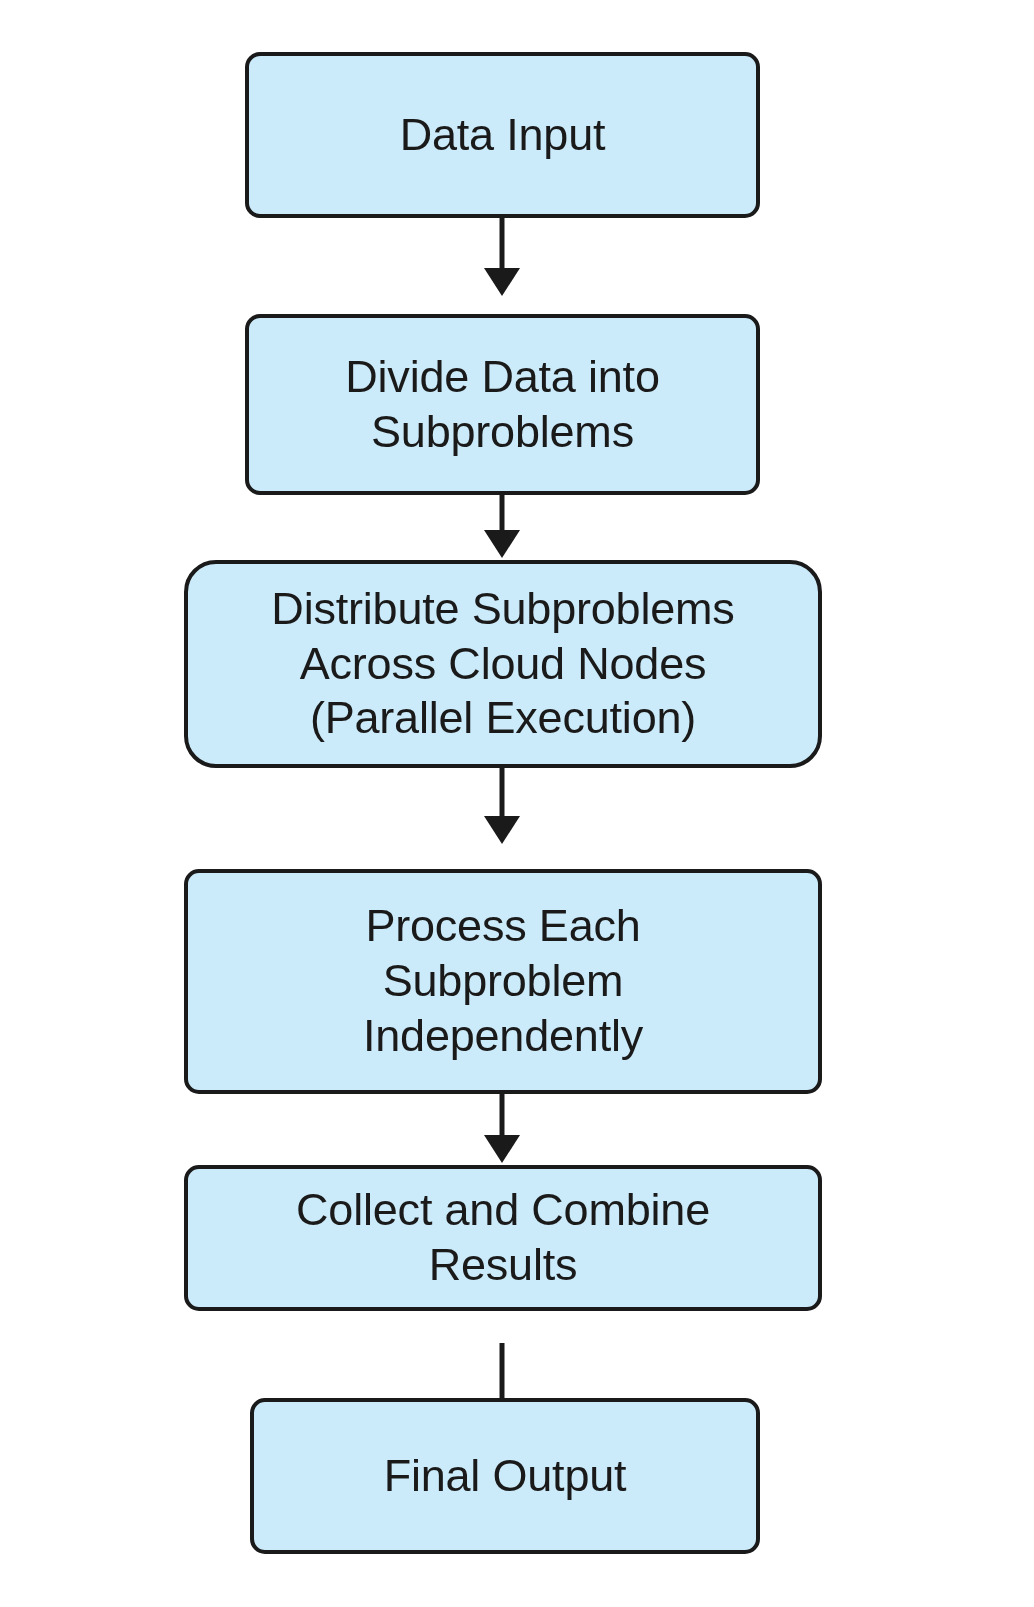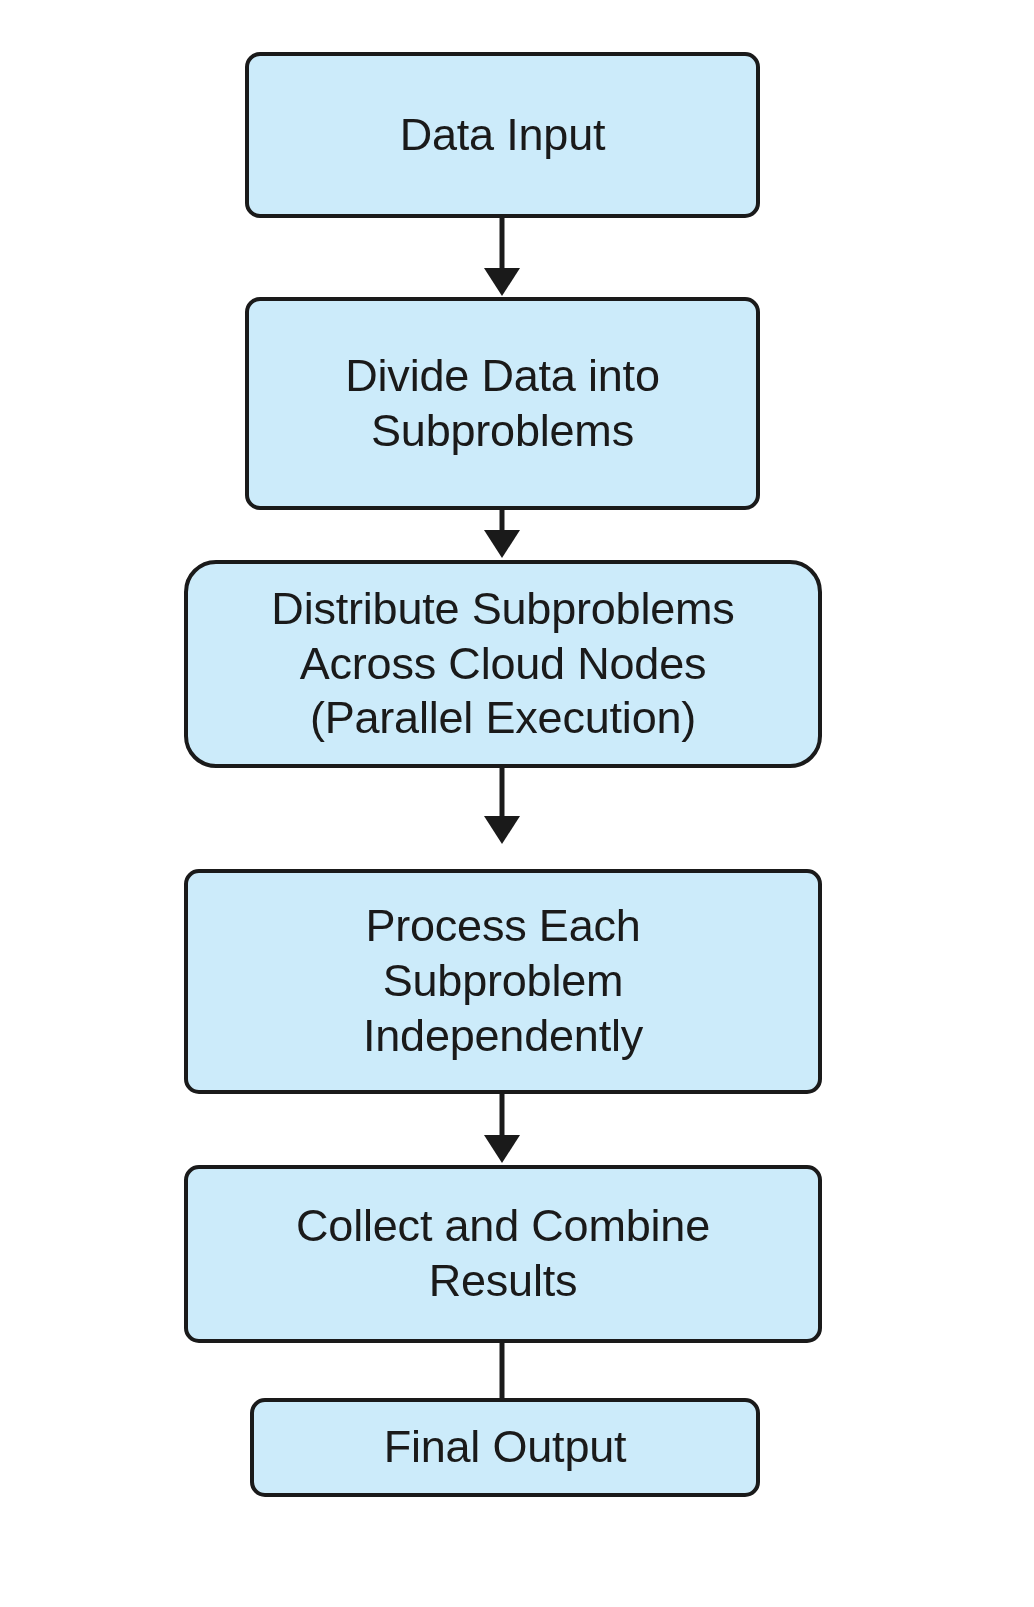--- a/index.html
+++ b/index.html
@@ -32,25 +32,25 @@
     font-size: 45px;
     line-height: 1.22;
     letter-spacing: -0.2px;
     font-weight: 400;
     padding: 4px 16px;
     white-space: pre-line;
     font-family: "Liberation Sans", sans-serif;
   }
   
   .n1 { left: 245px; top: 52px;   width: 515px; height: 166px; }
-  .n2 { left: 245px; top: 297px;  width: 515px; height: 213px; }
+  .n2 { left: 245px; top: 314px;  width: 515px; height: 181px; }
   .n3 { left: 184px; top: 560px;  width: 638px; height: 208px; border-radius: 32px; }
   .n4 { left: 184px; top: 845px;  width: 638px; height: 225px; margin-top: 24px; }
-  .n5 { left: 184px; top: 1165px; width: 638px; height: 178px; }
-  .n6 { left: 250px; top: 1398px; width: 510px; height: 99px; }
+  .n5 { left: 184px; top: 1165px; width: 638px; height: 146px; }
+  .n6 { left: 250px; top: 1398px; width: 510px; height: 156px; }
 
   .connector {
     position: absolute;
     left: 0;
     top: 0;
     width: 1034px;
     height: 1607px;
     pointer-events: none;
   }
   .conn-line {

